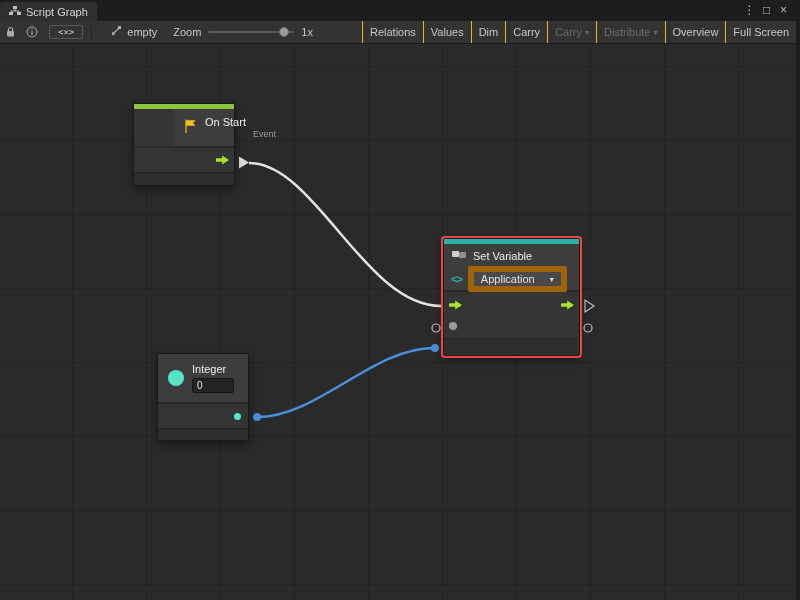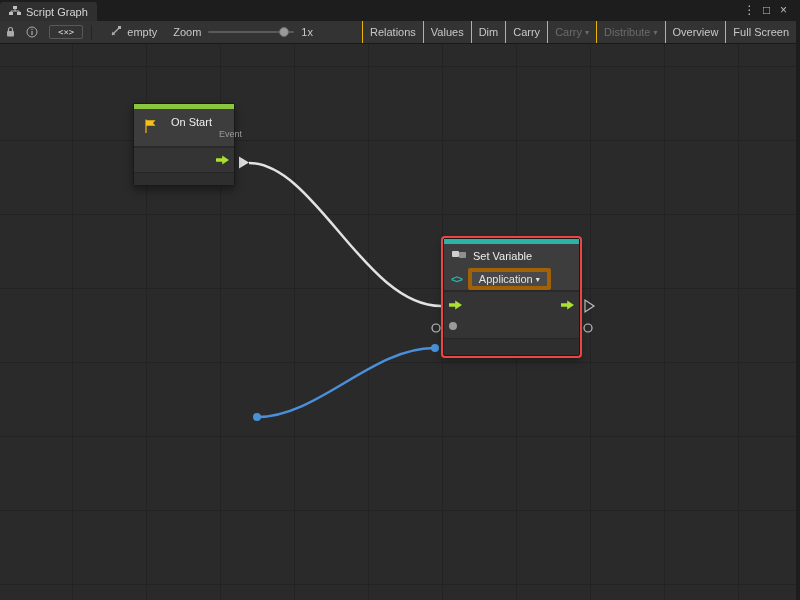--- a/index.html
+++ b/index.html
@@ -55,30 +55,30 @@
   .dot.d7 { width:7px; height:7px; }
   .dot.orange { background:var(--port-orange); }
   .dot.gray { background:var(--port-gray); }
   .dot.teal { background:var(--port-teal); }
   .port-arrow { display:flex; }
   .port-arrow path { fill:var(--flow-arrow); }
 
   
   .on-start { left:133px; top:59px; width:102px; }
   .on-start .strip { background:var(--event-accent); }
-  .on-start .node-header { height:37px; display:flex; align-items:center; gap:13px; padding:0 9px; }
+  .on-start .node-header { height:37px; display:flex; align-items:center; gap:7px; padding:0 9px;margin-left:40px; }
   .hdr-col { display:flex; flex-direction:column; gap:1px; }
   .on-start .port-section { height:26px; display:flex; align-items:center; justify-content:flex-end; padding:0 5px; }
   .on-start .node-footer { height:13px; }
 
   
   .set-variable { left:443px; top:194px; width:137px; }
   .set-variable .strip { background:var(--variable-accent); }
   .sv-h1, .sv-h2 { height:23px; display:flex; align-items:center; gap:6px; padding:0 7px; background:#3d3d3d; }
-  .dropdown { display:flex; align-items:center; gap:3px; background:#494949; border:4px solid #a16207; border-radius:2px; padding:1px 7px; font-size:11px; color:#e3e3e3; cursor:default; }
+  .dropdown { display:flex; align-items:center; gap:15px; background:#494949; border:6px solid #a16207; border-radius:2px; padding:1px 7px; font-size:11px; color:#e3e3e3; cursor:default; }
   .sv-body { background:#343434; border-top:2px solid #292929; padding:2px 0; }
   .sv-row { height:21px; display:flex; align-items:center; padding:0 5px; }
   .sv-row.flow { justify-content:space-between; }
   .sv-footer { height:17px; background:#2e2e2e; border-top:1px solid #262626; }
   .ml-auto { margin-left:auto; }
   .combo { display:flex; align-items:center; height:16px; margin-left:7px; background:#222222; border:1px solid #141414; border-radius:2px; }
   .combo-text { padding:0 5px; font-size:10.5px; color:#e8e8e8; width:45px; }
   .combo-arrow { width:14px; align-self:stretch; display:flex; align-items:center; justify-content:center; background:#3b3b3b; border-left:1px solid #141414; font-size:7px; color:#cccccc; }
   .angle-icon { color:var(--variable-accent); font-weight:bold; font-size:11px; letter-spacing:-1px; }
   .layers-icon { display:flex; }
@@ -248,15 +248,28 @@
               </svg>
           </span>
         </div>
         <div class="sv-row">
           <span class="dot d8 gray"></span>
         </div>
       </div>
       <div class="sv-footer"></div>
     </div>
 
+    <div class="node integer">
+      <div class="node-header">
+        <span class="int-circle"></span>
+        <span class="int-col">
+          <span class="title">Integer</span>
+          <span class="value-box">0</span>
+        </span>
+      </div>
+      <div class="port-section">
+        <span class="dot d7 teal"></span>
+      </div>
+      <div class="node-footer"></div>
+    </div>
 
   </div>
 </div>
 
 </body></html>

